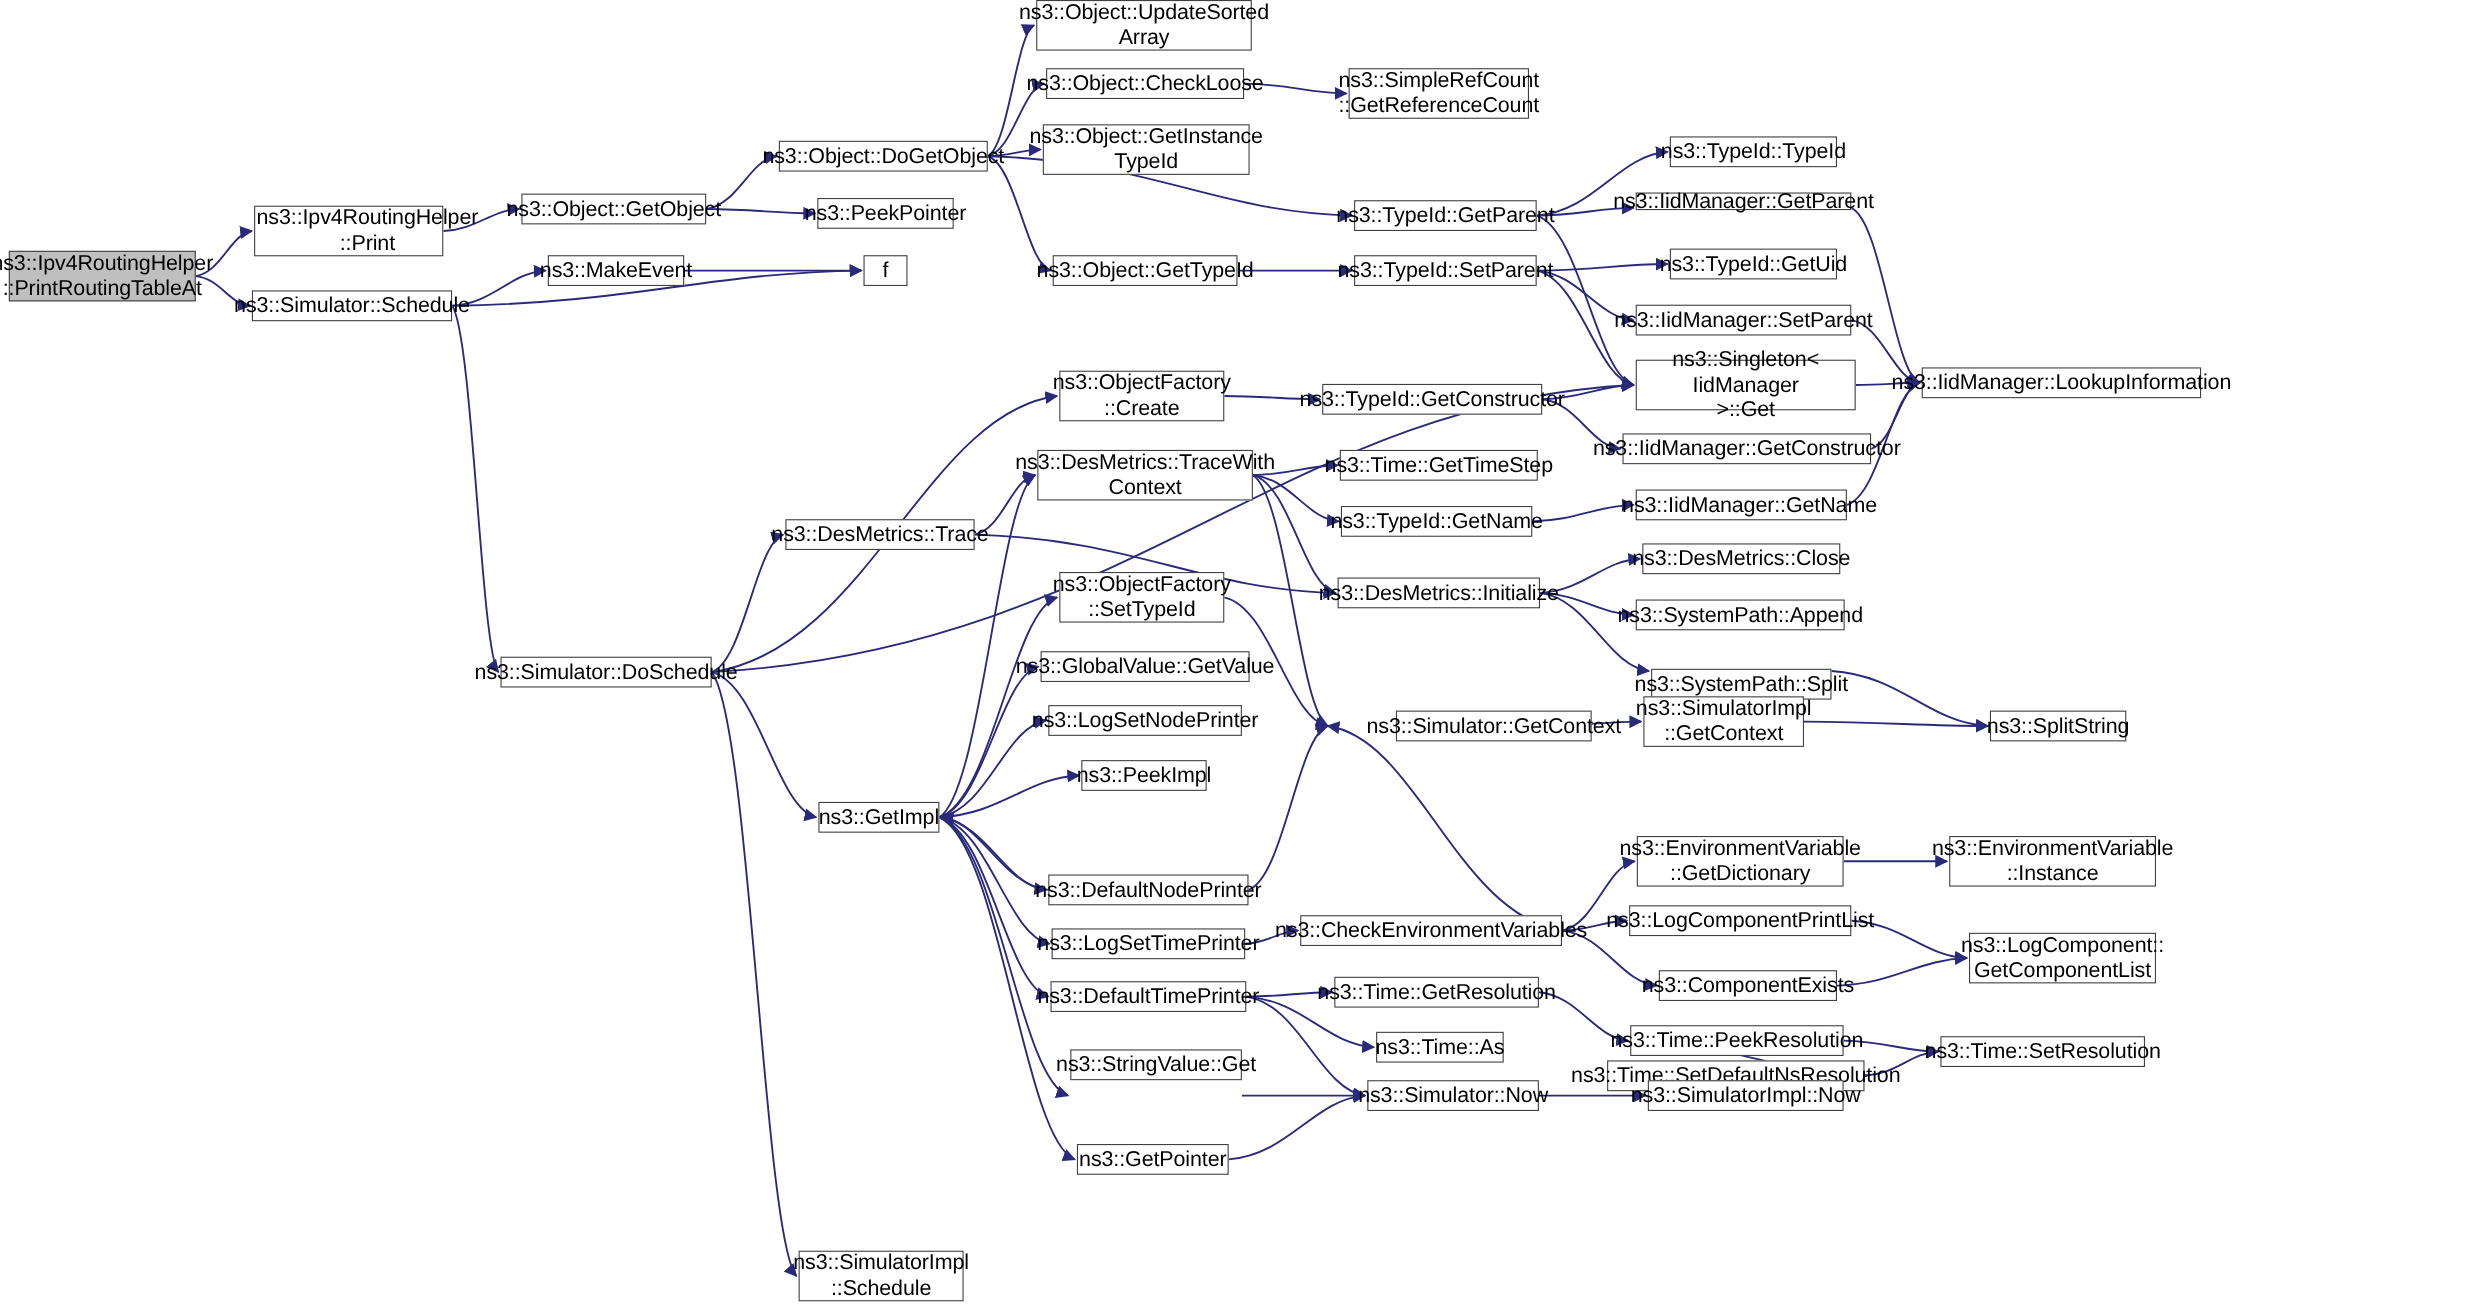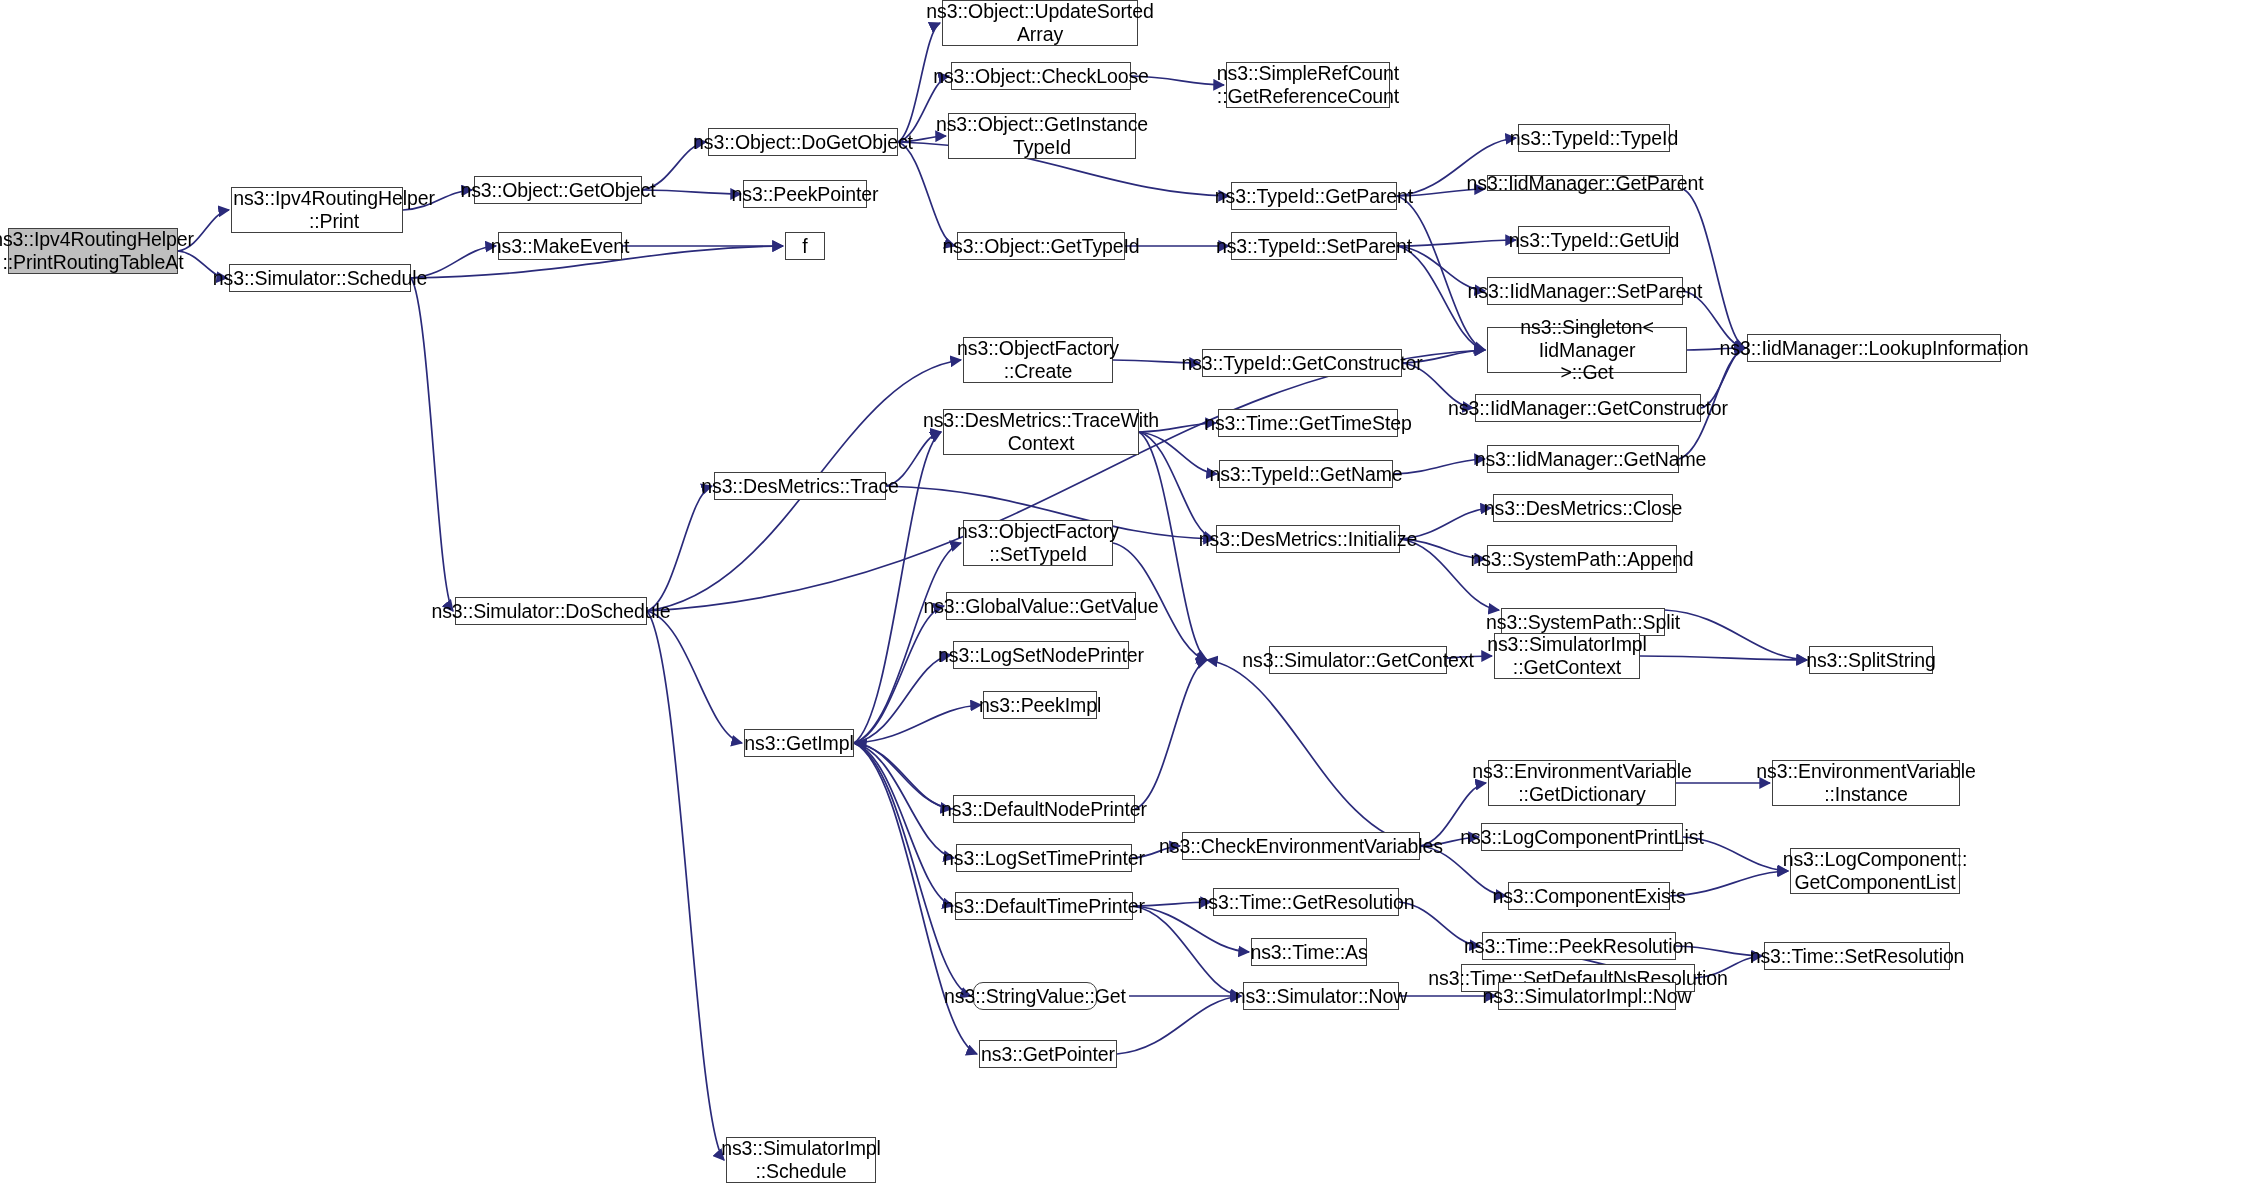--- a/index.html
+++ b/index.html
@@ -199,20 +199,20 @@
       <div class="node" style="left: 1790px; top: 848px; width: 170px; height: 46px;">ns3::LogComponent::
 GetComponentList</div>
       <div class="node" style="left: 1508px; top: 882px; width: 162px; height: 28px;">ns3::ComponentExists</div>
       <div class="node" style="left: 956px; top: 844px; width: 176px; height: 28px;">ns3::LogSetTimePrinter</div>
       <div class="node" style="left: 955px; top: 892px; width: 178px; height: 28px;">ns3::DefaultTimePrinter</div>
       <div class="node" style="left: 1213px; top: 888px; width: 186px; height: 28px;">ns3::Time::GetResolution</div>
       <div class="node" style="left: 1251px; top: 938px; width: 116px; height: 28px;">ns3::Time::As</div>
       <div class="node" style="left: 1482px; top: 932px; width: 194px; height: 28px;">ns3::Time::PeekResolution</div>
       <div class="node" style="left: 1764px; top: 942px; width: 186px; height: 28px;">ns3::Time::SetResolution</div>
       <div class="node" style="left: 1461px; top: 964px; width: 234px; height: 28px;">ns3::Time::SetDefaultNsResolution</div>
-      <div class="node" style="left: 973px; top: 982px; width: 124px; height: 28px; border-radius: 10px;">ns3::StringValue::Get</div>
+      <div class="node" style="left: 973px; top: 954px; width: 156px; height: 28px;">ns3::StringValue::Get</div>
       <div class="node" style="left: 1243px; top: 982px; width: 156px; height: 28px;">ns3::Simulator::Now</div>
       <div class="node" style="left: 1498px; top: 982px; width: 178px; height: 28px;">ns3::SimulatorImpl::Now</div>
       <div class="node" style="left: 979px; top: 1040px; width: 138px; height: 28px;">ns3::GetPointer</div>
       <div class="node" style="left: 726px; top: 1137px; width: 150px; height: 46px;">ns3::SimulatorImpl
 ::Schedule</div>
     </div>
 </div>
 
 </body></html>

